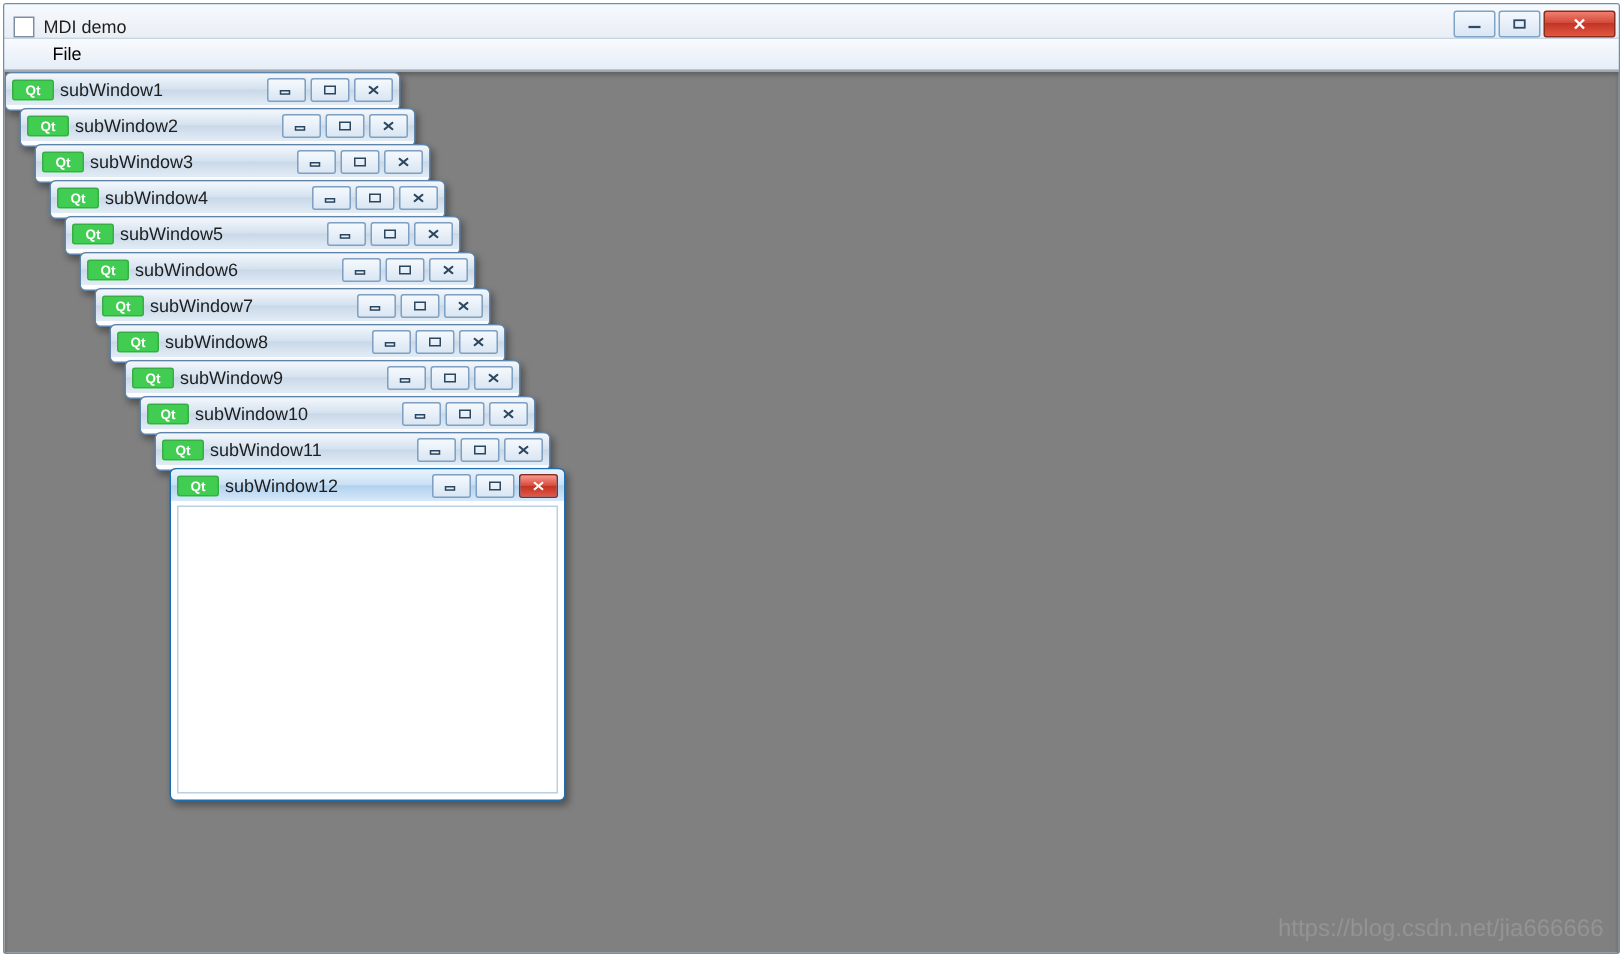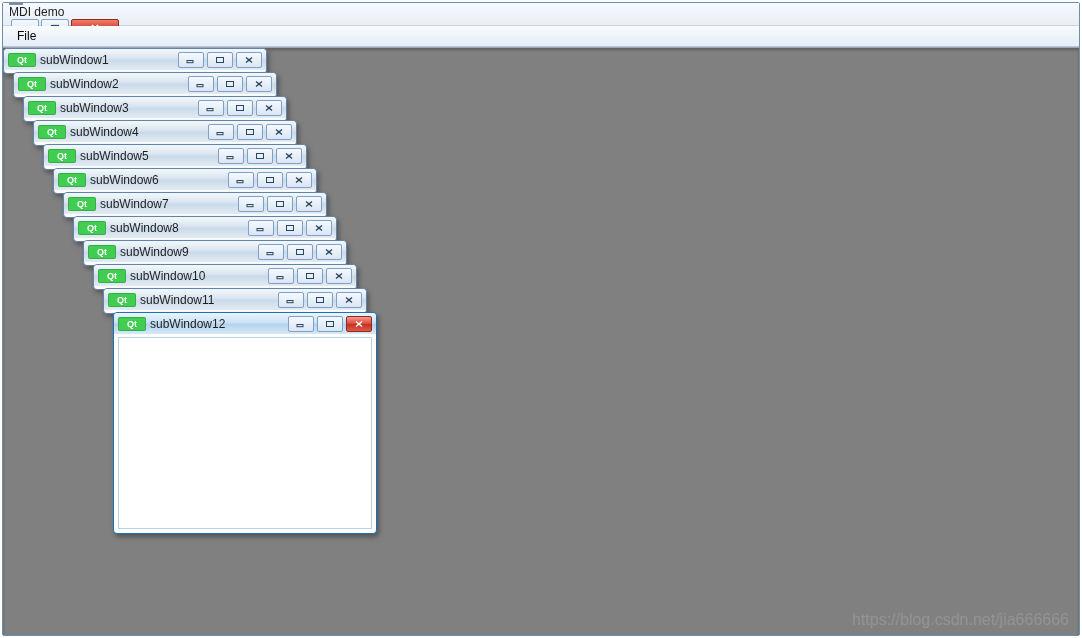--- a/index.html
+++ b/index.html
@@ -20,25 +20,24 @@
     border: 1px solid #6b8fb3;
     border-radius: 2px;
     background: #ffffff;
     display: flex;
     flex-direction: column;
     box-shadow: 0 0 0 1px #d9e3ef inset;
   }
   .os-titlebar {
     height: 22px;
     display: flex;
-    align-items: flex-start;
+    align-items: flex-end;
     padding-left: 6px;
     background: linear-gradient(#f7fafd, #e9eef5);
     border-bottom: 1px solid #c9d4e2;
-    flex-direction: column;
   }
   .os-titlebar .app-icon {
     width: 12px; height: 12px;
     border: 1px solid #7b8ea3;
     background: #fff;
     margin-right: 6px;
   }
   .os-titlebar .title {
     flex: 1;
     color: #1e1e1e;
@@ -74,20 +73,21 @@
     height: 20px;
     background: linear-gradient(#f8fbfe, #e6edf6);
     border-bottom: 1px solid #b7c6d8;
     display: flex;
     align-items: center;
     padding-left: 6px;
   }
   .menu-item {
     padding: 2px 8px;
     color: #000;
+    margin-left: 18px;
   }
 
   
   .mdi-area {
     position: relative;
     flex: 1;
     background: #808080;
     overflow: hidden;
     border-top: 1px solid #9aa7b6;
     box-shadow: inset 0 2px 3px rgba(0,0,0,.25);

